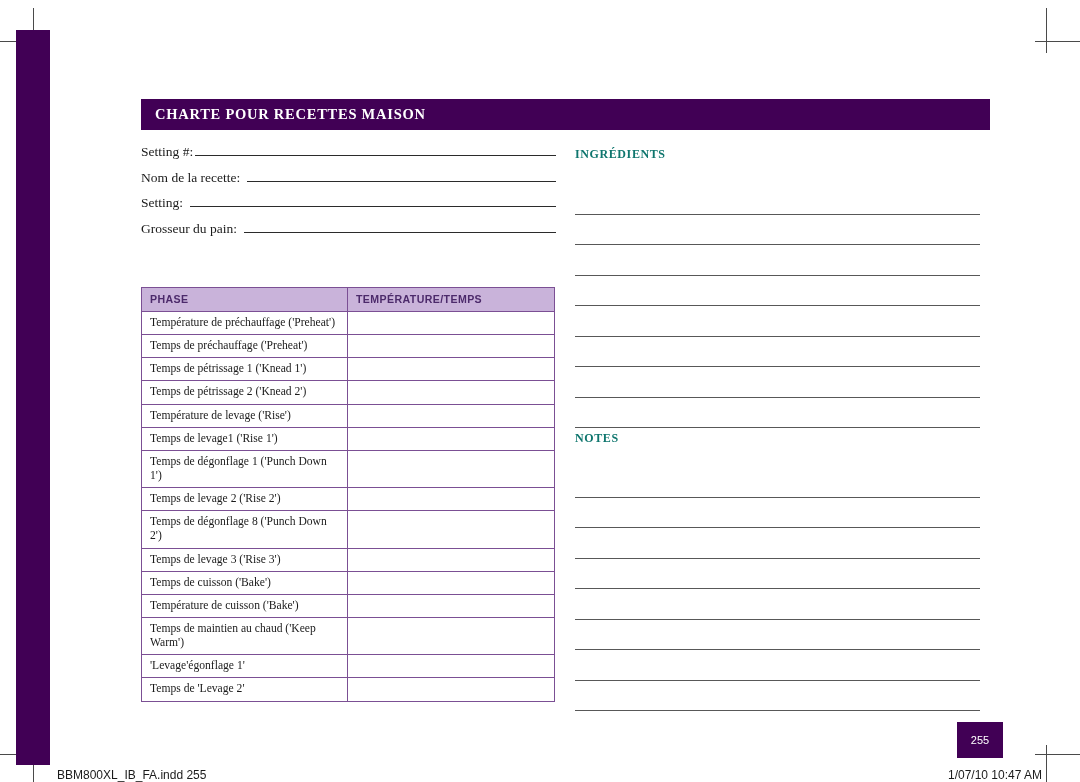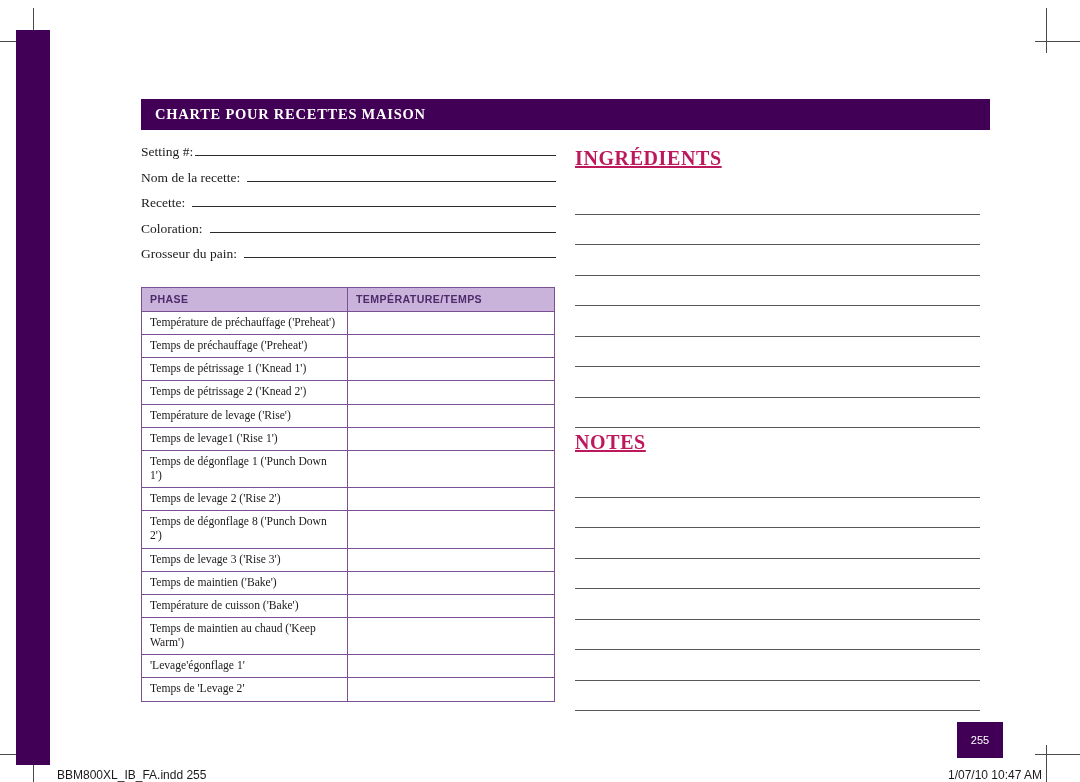--- a/index.html
+++ b/index.html
@@ -121,24 +121,23 @@
   #phase-table col.c2 { width: 207px; }
   #phase-table td.val { background: #ffffff; }
   .tall td { height: 28px; }
 
   
   .rcol-heading {
     position: absolute;
     left: 575px;
     font-family: "Liberation Serif", serif;
     font-weight: bold;
-    font-size: 20px;
+    font-size: 12px;
     letter-spacing: 0.6px;
-    color: #be185d;
-    text-decoration: underline;
+    color: #0f766e;
   }
   #ingredients-heading { top: 139px; }
   #notes-heading { top: 423px; }
 
   .rule-group { position: absolute; left: 575px; width: 405px; }
   #ingredient-lines { top: 176px; }
   #notes-lines { top: 459px; }
   .rule-line {
     height: 29.5px;
     border-bottom: 1.3px solid #585858;
@@ -194,25 +193,21 @@
   <div id="form-fields">
     <div class="form-row">
       <span class="fl">Setting #:</span>
       <span class="rule"></span>
     </div>
     <div class="form-row gap-sm">
       <span class="fl">Nom de la recette:</span>
       <span class="rule"></span>
     </div>
     <div class="form-row gap-sm">
-      <span class="fl">Recette:</span>
-      <span class="rule"></span>
-    </div>
-    <div class="form-row gap-sm">
-      <span class="fl">Coloration:</span>
+      <span class="fl">Setting:</span>
       <span class="rule"></span>
     </div>
     <div class="form-row gap-sm">
       <span class="fl">Grosseur du pain:</span>
       <span class="rule"></span>
     </div>
   </div>
 
   <table id="phase-table">
     <colgroup>
@@ -260,21 +255,21 @@
         </tr>
         <tr>
           <td>Temps de dégonflage 8 ('Punch Down 2')</td>
           <td class="val"></td>
         </tr>
         <tr>
           <td>Temps de levage 3 ('Rise 3')</td>
           <td class="val"></td>
         </tr>
         <tr>
-          <td>Temps de maintien ('Bake')</td>
+          <td>Temps de cuisson ('Bake')</td>
           <td class="val"></td>
         </tr>
         <tr>
           <td>Température de cuisson ('Bake')</td>
           <td class="val"></td>
         </tr>
         <tr class="tall">
           <td>Temps de maintien au chaud ('Keep Warm')</td>
           <td class="val"></td>
         </tr>

